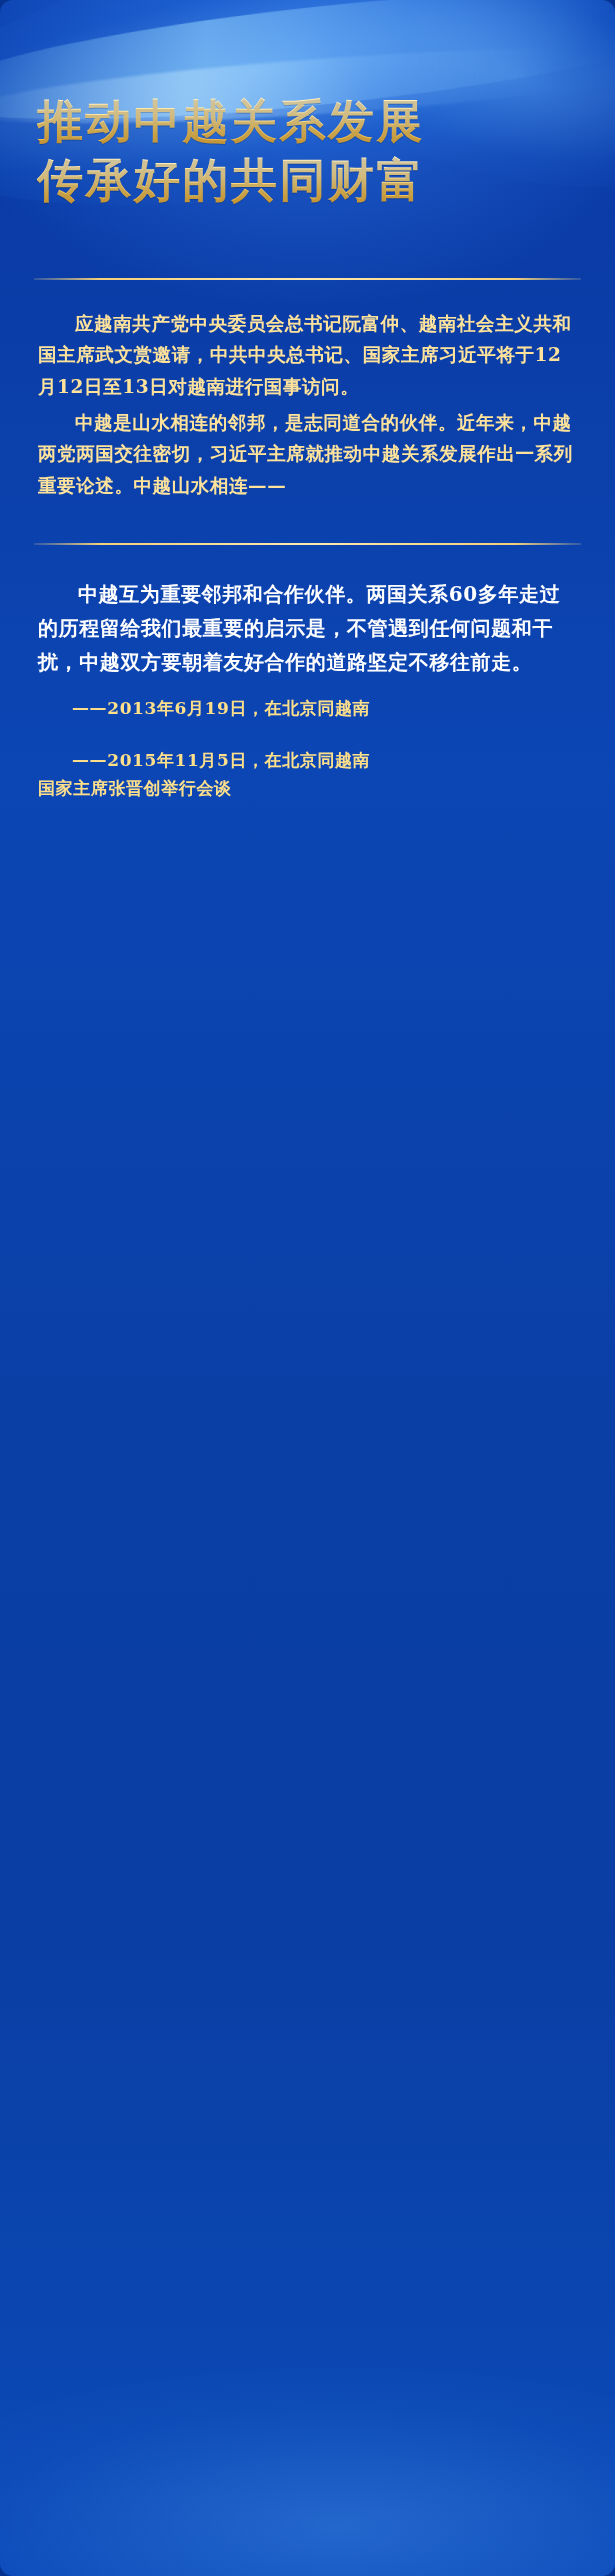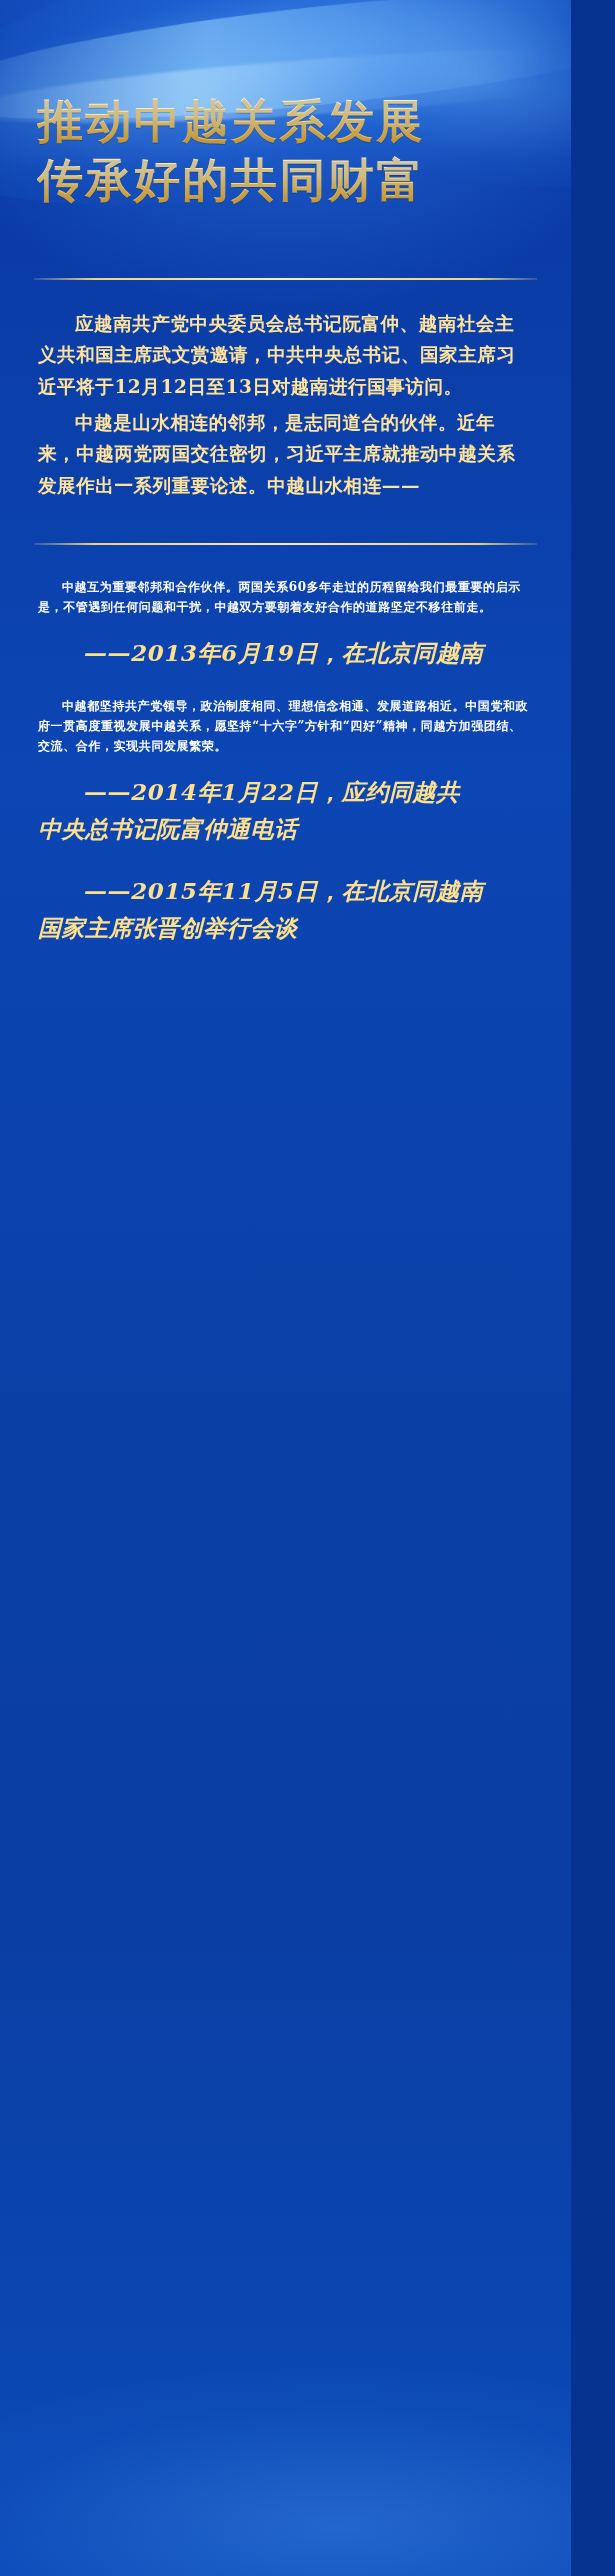--- a/index.html
+++ b/index.html
@@ -6,26 +6,27 @@
     margin: 0;
     padding: 0;
     background: #05338f;
   }
   body {
     width: 615px;
     font-family: "DejaVu Serif", "Liberation Serif", serif;
   }
   .page {
     position: relative;
-    width: 571px;
+    width: 615px;
     min-height: 2576px;
     background:
       radial-gradient(ellipse 554px 369px at 50% 2%, rgba(60,140,255,0.55) 0%, rgba(18,70,190,0.0) 70%),
       linear-gradient(180deg, #0a3fae 0%, #0a3aa6 6%, #0b3ea8 14%, #0c46b4 30%, #0a3fa6 55%, #0a3ea4 75%, #0b47b2 92%, #0c4ab8 100%);
     overflow: hidden;
+    border-radius: 13px;
   }
   
   .swoosh {
     position: absolute;
     pointer-events: none;
   }
   .sw1 {
     top: -74px; left: -111px;
     width: 923px; height: 258px;
     background: radial-gradient(ellipse at 40% 50%, rgba(120,190,255,0.45) 0%, rgba(30,110,220,0.18) 45%, rgba(10,60,170,0) 72%);
@@ -110,36 +111,35 @@
     font-weight: bold;
   }
 
   
   .quotes {
     padding: 32px 38px 74px 38px;
   }
   .quote-block { margin-bottom: 24.6px; }
   .quote-text {
     margin: 0;
-    font-size: 12px;
+    font-size: 20px;
     line-height: 1.70;
     letter-spacing: 0.6px;
     font-weight: bold;
     text-indent: 2em;
     color: #ffffff;
   }
   .quote-source {
     margin: 16px 0 0 0;
-    font-size: 23px;
+    font-size: 17px;
     line-height: 1.62;
     letter-spacing: 0.6px;
     font-weight: bold;
     color: #ffe08a;
     text-indent: 2em;
-    font-style: italic;
   }
   .quote-source .cont {
     display: block;
     text-indent: 0;
   }
 </style>
 </head>
 <body>
 
 <div class="page">
@@ -167,27 +167,20 @@
 
     <div class="quotes">
 
       <div class="quote-block">
         <p class="quote-text">中越互为重要邻邦和合作伙伴。两国关系60多年走过的历程留给我们最重要的启示是，不管遇到任何问题和干扰，中越双方要朝着友好合作的道路坚定不移往前走。</p>
         <p class="quote-source">
           <span>——2013年6月19日，在北京同越南</span>
         </p>
       </div>
 
-      <div class="quote-block">
-        <p class="quote-text">中越都坚持共产党领导，政治制度相同、理想信念相通、发展道路相近。中国党和政府一贯高度重视发展中越关系，愿坚持“十六字”方针和“四好”精神，同越方加强团结、交流、合作，实现共同发展繁荣。</p>
-        <p class="quote-source">
-          <span>——2014年1月22日，应约同越共</span>
-          <span class="cont">中央总书记阮富仲通电话</span>
-        </p>
-      </div>
 
       <div class="quote-block">
         <p class="quote-source">
           <span>——2015年11月5日，在北京同越南</span>
           <span class="cont">国家主席张晋创举行会谈</span>
         </p>
       </div>
 
     </div>
   </div>

